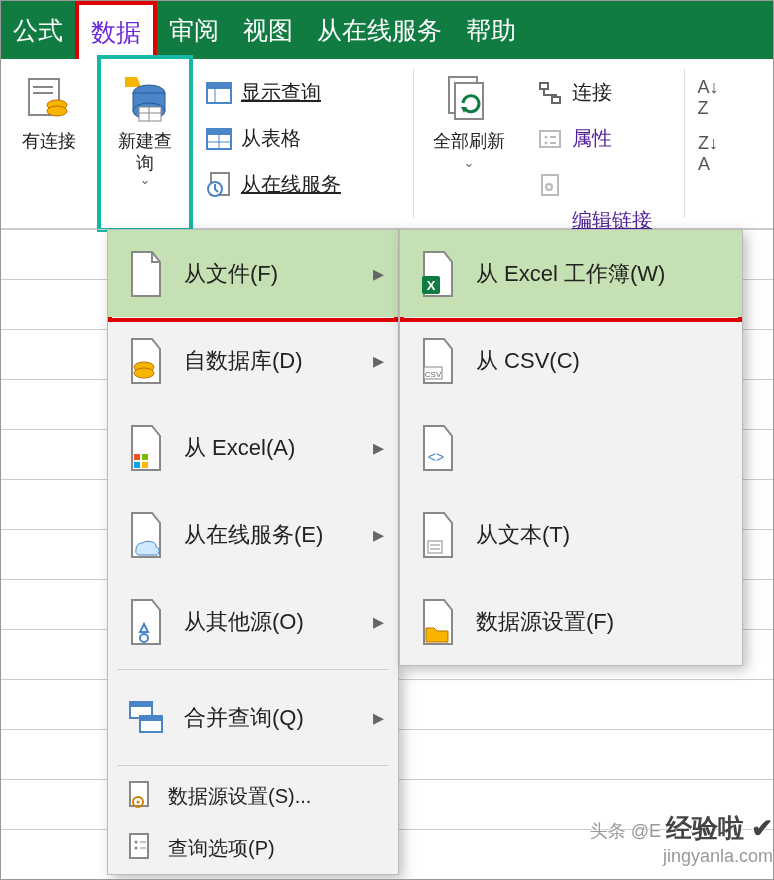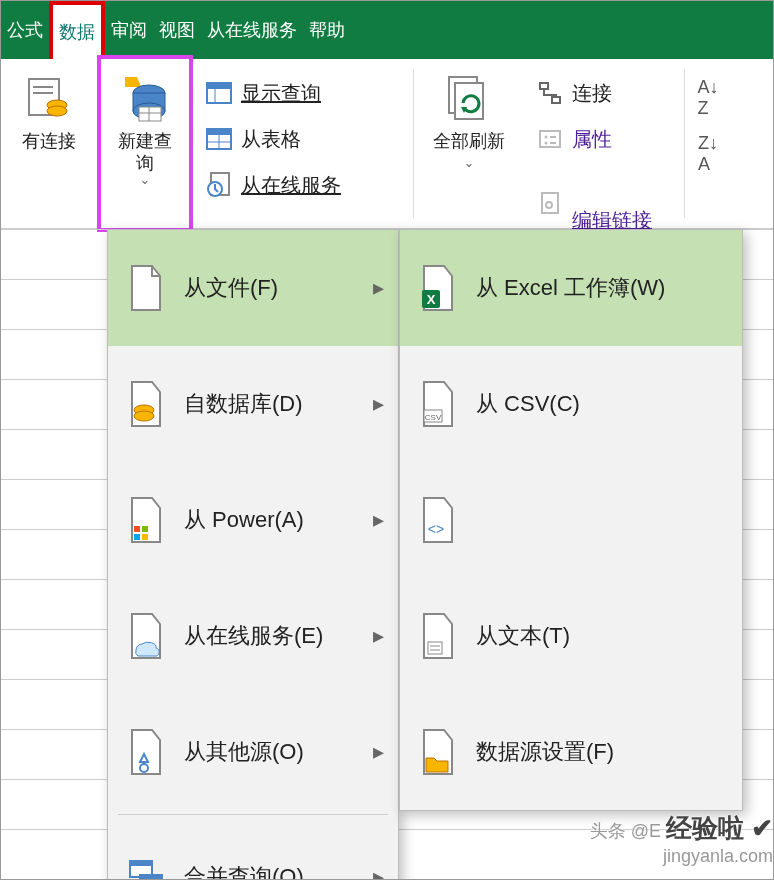--- a/index.html
+++ b/index.html
@@ -15,50 +15,50 @@
   .ribbon-tabs {
     display: flex;
     background: #107c41;
     color: #fff;
     height: 58px;
     align-items: stretch;
   }
   .tab {
     display: flex;
     align-items: center;
-    padding: 0 6px;
-    font-size: 18px;
+    padding: 0 12px;
+    font-size: 25px;
     cursor: pointer;
   }
   .tab.active {
     background: #fff;
-    color: #0f766e;
+    color: #6d28d9;
     border: 4px solid #d00;
     border-bottom: none;
     text-align: center;
   }
   .toolbar {
     display: flex;
     height: 170px;
     border-bottom: 1px solid #ccc;
     background: #fff;
   }
   .tool-col {
     display: flex;
     flex-direction: column;
     align-items: center;
     justify-content: flex-start;
     padding: 10px 12px 0 12px;
   }
   .tool-col.big { width: 96px; }
   .tool-icon-lg { width: 52px; height: 52px; margin: 4px 0 6px 0; }
   .tool-label { font-size: 18px; text-align: center; line-height: 1.2; color: #222; }
-  .highlight-box { border: 4px solid #d946ef; }
+  .highlight-box { border: 4px solid #14b8a6; }
   .mini-list { display: flex; flex-direction: column; gap: 18px; padding-top: 10px; }
-  .mini-item { display: flex; align-items: center; gap: 8px; font-size: 20px; }
+  .mini-item { display: flex; gap: 8px; font-size: 20px; }
   .mini-item .lbl { color: #222; }
   .mini-item .lbl.u { text-decoration: underline; }
   .mini-item .gray { color: #4c1d95; }
   .mini-icon { width: 28px; height: 28px; flex-shrink: 0; }
   .divider { width: 1px; background: #ddd; margin: 10px 0; }
 
   .sheet-row {
     position: absolute;
     left: 0;
     right: 0;
@@ -73,21 +73,21 @@
 
   .menu {
     position: absolute;
     background: #f2f2f2;
     border: 1px solid #bbb;
     box-shadow: 4px 4px 12px rgba(0,0,0,0.25);
   }
   .menu-item {
     display: flex;
     align-items: center;
-    height: 116px;
+    height: 87px;
     padding: 0 20px 0 18px;
     font-size: 22px;
     color: #222;
     cursor: pointer;
     position: relative;
   }
   .menu-item.small { height: 52px; font-size: 20px; }
   .menu-item.hover { background: #c5e0b3; }
   .menu-item .m-icon { width: 40px; height: 48px; margin-right: 18px; flex-shrink: 0; }
   .menu-item.small .m-icon { width: 28px; height: 32px; margin-right: 14px; }
@@ -267,21 +267,21 @@
     <span class="arrow">▸</span>
   </div>
   <div class="menu-item">
     <svg class="m-icon" viewBox="0 0 40 48">
       <path d="M6 2 h20 l8 10 v34 h-28 z" fill="#fff" stroke="#888" stroke-width="2"></path>
       <rect x="8" y="30" width="6" height="6" fill="#f25022"></rect>
       <rect x="16" y="30" width="6" height="6" fill="#7fba00"></rect>
       <rect x="8" y="38" width="6" height="6" fill="#00a4ef"></rect>
       <rect x="16" y="38" width="6" height="6" fill="#ffb900"></rect>
     </svg>
-    <span>从 Power(A)</span>
+    <span>从 Excel(A)</span>
     <span class="arrow">▸</span>
   </div>
   <div class="menu-item">
     <svg class="m-icon" viewBox="0 0 40 48">
       <path d="M6 2 h20 l8 10 v34 h-28 z" fill="#fff" stroke="#888" stroke-width="2"></path>
       <path d="M10 38 a6 6 0 0 1 6 -6 a8 5 0 0 1 14 4 a4 4 0 0 1 -2 8 h-16 a5 5 0 0 1 -2 -6" fill="#cfe8ff" stroke="#4a86c7"></path>
     </svg>
     <span>从在线服务(E)</span>
     <span class="arrow">▸</span>
   </div>
@@ -305,20 +305,21 @@
     <span>合并查询(Q)</span>
     <span class="arrow">▸</span>
   </div>
   <div class="menu-sep"></div>
   <div class="menu-item small">
     <svg class="m-icon" viewBox="0 0 28 32">
       <rect x="4" y="2" width="18" height="24" fill="#fff" stroke="#888" stroke-width="2"></rect>
       <circle cx="12" cy="22" r="5" fill="none" stroke="#d08000" stroke-width="2"></circle>
       <circle cx="12" cy="22" r="1.5" fill="#d08000"></circle>
     </svg>
+    <span>数据源设置(S)...</span>
   </div>
   <div class="menu-item small">
     <svg class="m-icon" viewBox="0 0 28 32">
       <rect x="4" y="2" width="18" height="24" fill="#fff" stroke="#888" stroke-width="2"></rect>
       <circle cx="10" cy="10" r="1.5" fill="#888"></circle>
         <line x1="14" y1="10" x2="20" y2="10" stroke="#888"></line>
       <circle cx="10" cy="16" r="1.5" fill="#888"></circle>
         <line x1="14" y1="16" x2="20" y2="16" stroke="#888"></line>
     </svg>
     <span>查询选项(P)</span>

